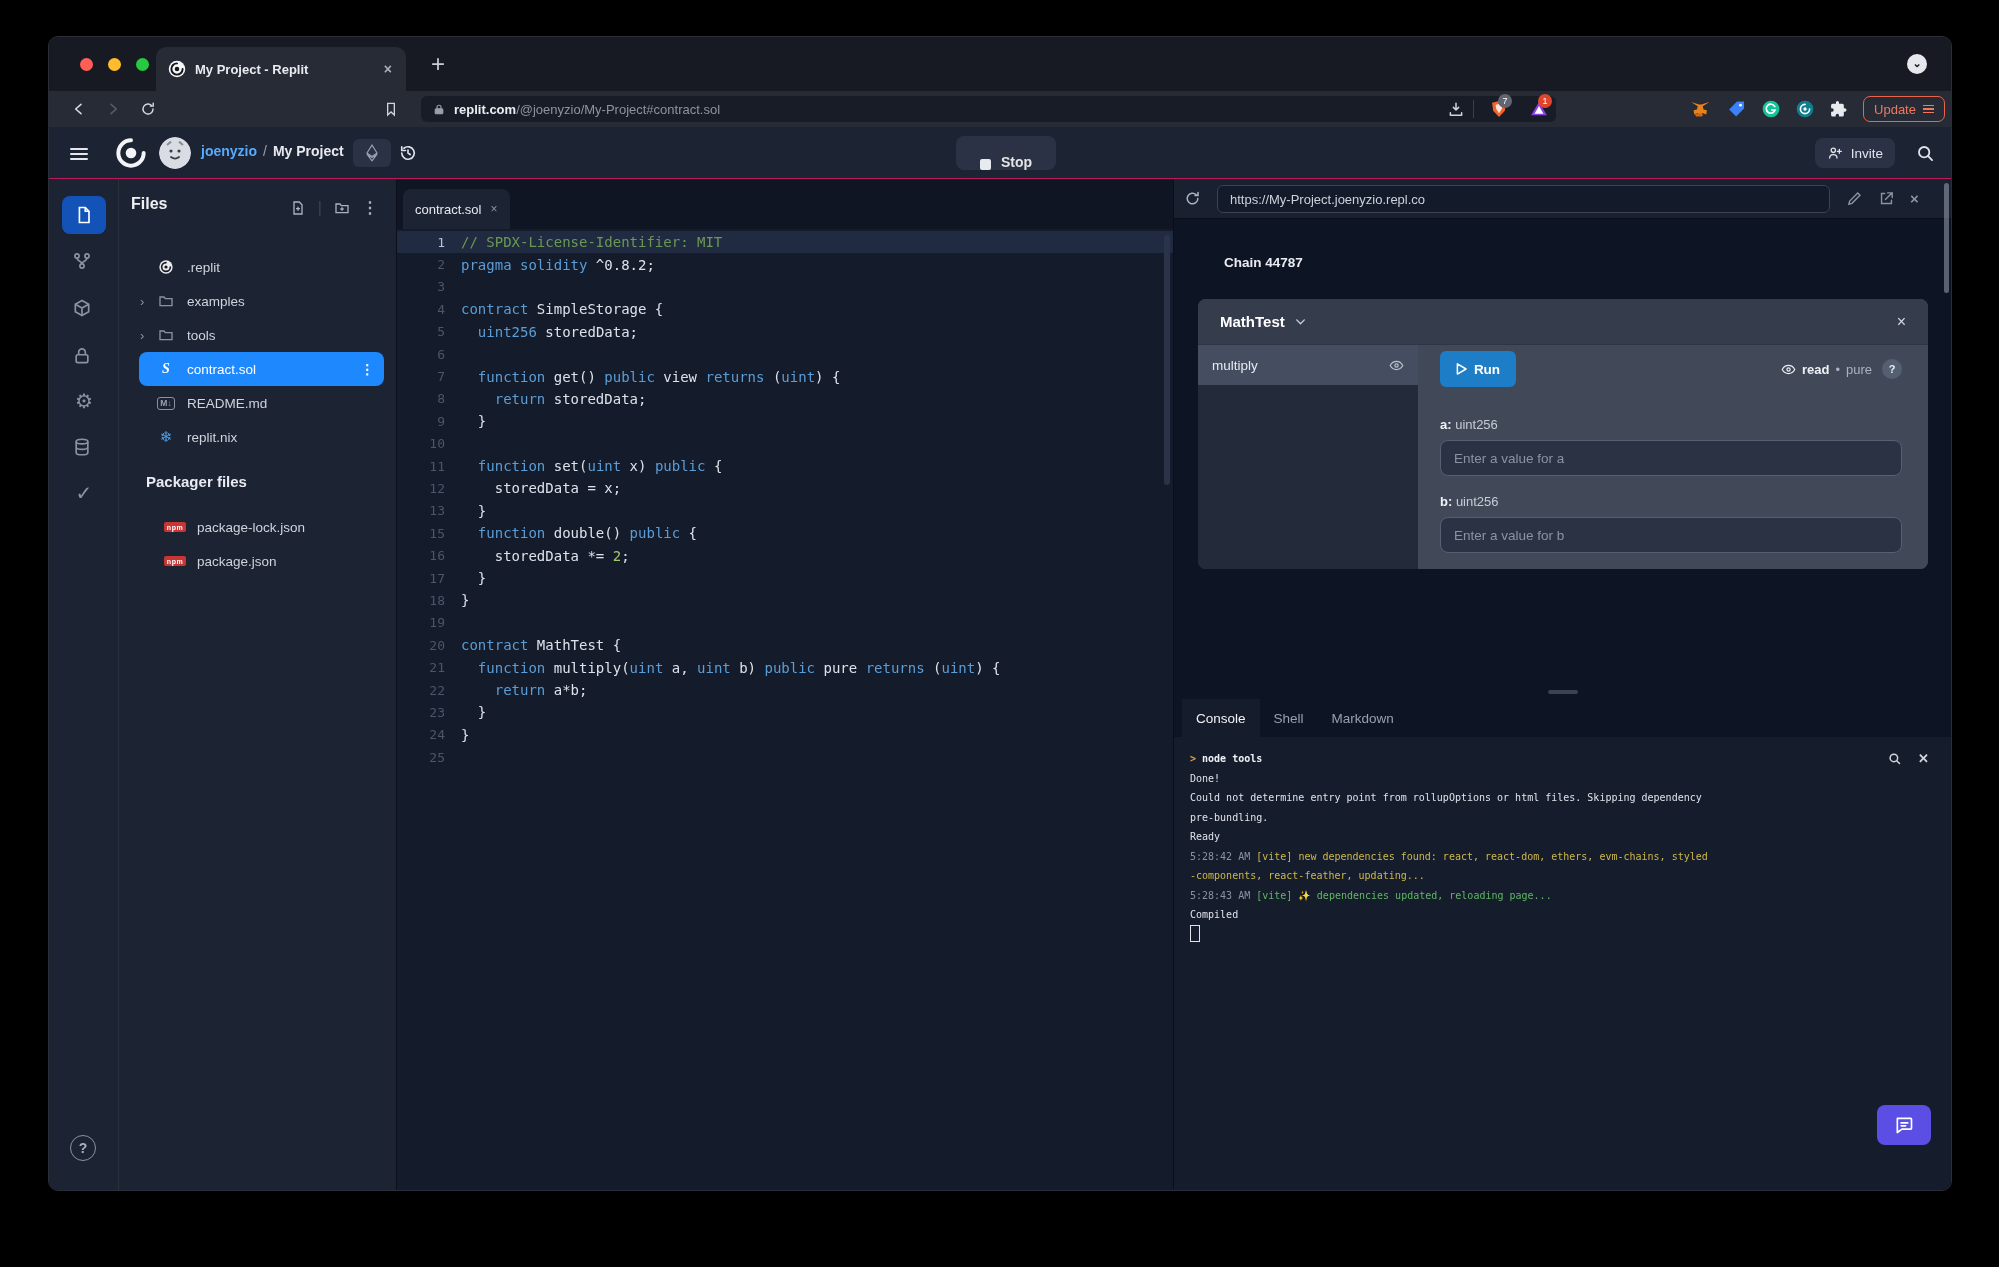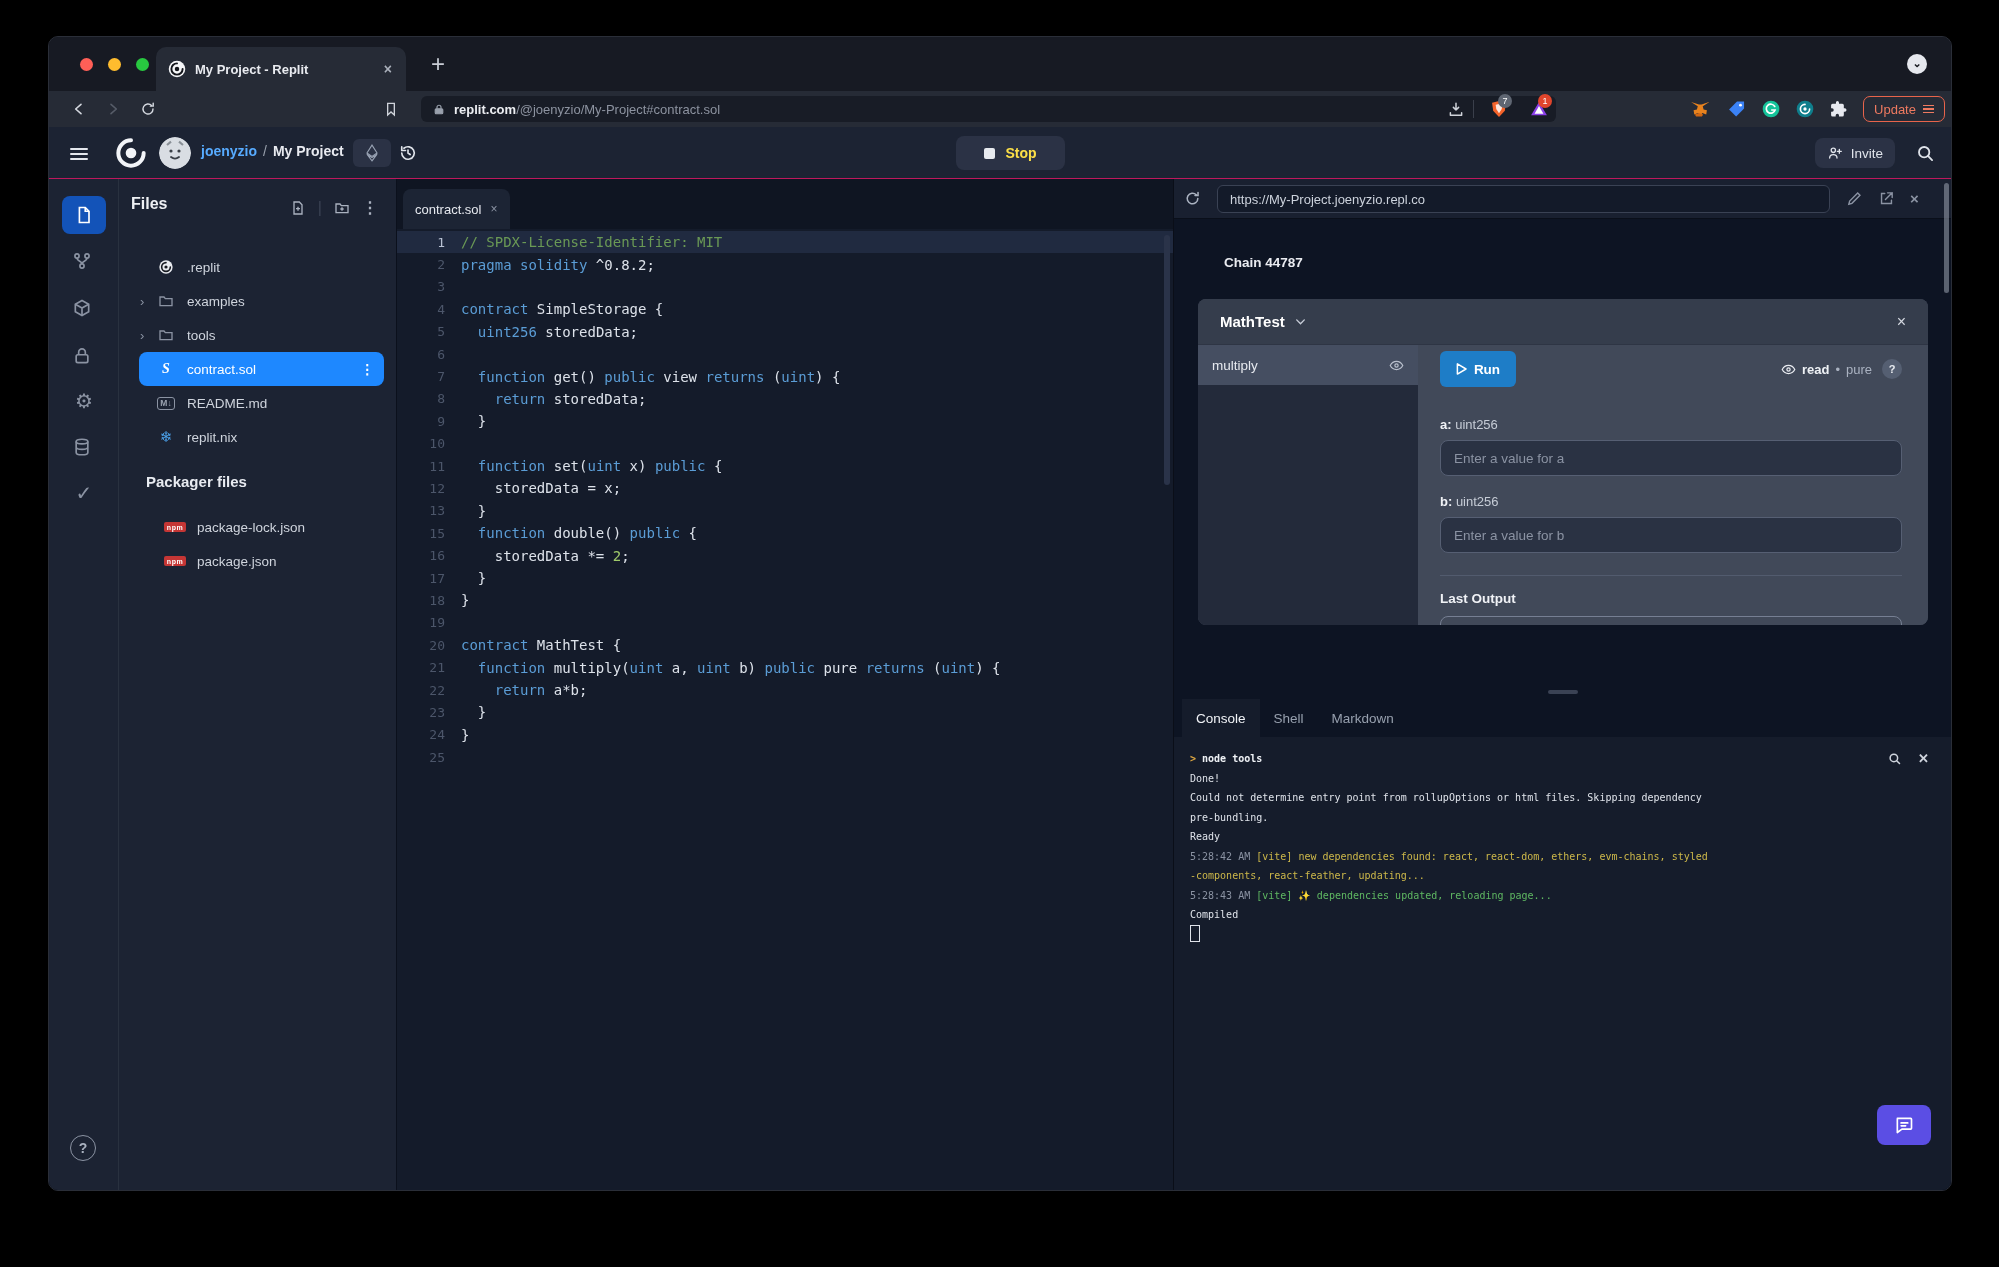--- a/index.html
+++ b/index.html
@@ -31,21 +31,21 @@
   .ham{position:absolute;left:21px;top:18px;}
   .ham i{display:block;width:18px;height:2px;background:#e3e6ec;margin:3px 0;border-radius:1px;}
   .rlogo{position:absolute;left:66px;top:10px;width:32px;height:32px;}
   .avatar{position:absolute;left:110px;top:10px;width:32px;height:32px;border-radius:50%;overflow:hidden;}
   .crumb{position:absolute;left:152px;top:16px;font-size:14px;white-space:nowrap;}
   .crumb .user{color:#57abff;font-weight:700;}
   .crumb .sl{color:#98a0ad;margin:0 6px;}
   .crumb .proj{color:#e8eaf0;font-weight:700;}
   .ethchip{position:absolute;left:304px;top:12px;width:38px;height:28px;background:#2b3245;border-radius:6px;display:flex;align-items:center;justify-content:center;}
   .histicon{position:absolute;left:349px;top:16px;width:20px;height:20px;}
-  .stopbtn{position:absolute;left:907px;top:9px;width:109px;height:34px;background:#2b3245;border-radius:8px;display:flex;align-items:center;justify-content:center;gap:10px;color:#fde047;font-size:14px;font-weight:700;}
+  .stopbtn{position:absolute;left:907px;top:9px;width:100px;height:34px;background:#2b3245;border-radius:8px;display:flex;align-items:flex-end;justify-content:center;gap:10px;color:#e5e5e5;font-size:14px;font-weight:700;}
   .stopsq{width:11px;height:11px;background:#e7eaef;border-radius:2px;}
   .invitebtn{position:absolute;right:56px;top:11px;height:30px;padding:0 12px;background:#2b3245;border-radius:8px;display:flex;align-items:center;gap:8px;color:#dfe3ea;font-size:13.5px;}
   .searchbtn{position:absolute;right:16px;top:16px;width:20px;height:20px;}
   .workspace{position:absolute;top:52px;left:0;right:0;bottom:0;}
   
   .rail{position:absolute;left:0;top:0;bottom:0;width:70px;background:#1c2333;border-right:1px solid #29313f;box-sizing:border-box;}
   .railtile{position:absolute;left:13px;top:17px;width:44px;height:38px;background:#1353b8;border-radius:8px;display:flex;align-items:center;justify-content:center;}
   .railic{position:absolute;left:23px;width:24px;height:24px;color:#8b93a3;text-align:center;}
   .railic svg{stroke:#8b93a3;}
   .railglyph{font-size:20px;line-height:24px;color:#8b93a3;}
@@ -83,21 +83,21 @@
   .tk-k{color:#5b9dd6}.tk-t{color:#dde2ea}.tk-c{color:#6a9955}.tk-n{color:#9fca6a}
   .edscroll{position:absolute;right:3px;top:56px;width:6px;height:250px;background:#2a3349;border-radius:3px;}
   
   .rpane{position:absolute;left:1124px;top:0;bottom:0;right:0;background:#0d1423;border-left:1px solid #0a0e18;box-sizing:border-box;}
   .wvbar{position:relative;height:40px;background:#192030;border-bottom:1px solid #0a0f1a;box-sizing:border-box;}
   .wvreload{position:absolute;left:10px;top:11px;width:17px;height:17px;}
   .wvurl{position:absolute;left:43px;top:6px;width:613px;height:28px;border:1px solid #3a4254;border-radius:6px;background:#131a29;color:#ccd2dc;font-size:13px;padding:0 12px;box-sizing:border-box;font-family:"Liberation Sans",sans-serif;outline:none;}
   .wvic{position:absolute;top:11px;width:17px;height:17px;color:#8b93a3;}
   .chain{position:absolute;left:50px;top:76px;color:#e9ebf0;font-size:13.5px;font-weight:700;}
   
-  .card{position:absolute;left:24px;top:120px;width:730px;height:326px;background:#3e4657;border-radius:8px;overflow:hidden;display:flex;flex-direction:column;}
+  .card{position:absolute;left:24px;top:120px;width:730px;height:270px;background:#3e4657;border-radius:8px;overflow:hidden;display:flex;flex-direction:column;}
   .cardhead{height:46px;background:#353d4c;border-bottom:1px solid #2e3544;display:flex;align-items:center;padding:0 22px;box-sizing:border-box;flex:0 0 auto;}
   .cardhead .cname{color:#fff;font-size:15px;font-weight:700;margin-right:9px;}
   .cardhead .cx{margin-left:auto;color:#d6dae2;font-size:16px;}
   .cardbody{flex:1;display:flex;min-height:0;}
   .fncol{width:220px;background:#232a3a;flex:0 0 auto;}
   .fnitem{height:40px;background:#454e61;display:flex;align-items:center;padding:0 14px;color:#e6e9ef;font-size:13.5px;box-sizing:border-box;}
   .fnitem .eye{margin-left:auto;width:15px;height:15px;}
   .fndetail{flex:1;background:#414959;padding:6px 26px 0 22px;box-sizing:border-box;}
   .runrow{display:flex;align-items:center;}
   .runbtn{width:76px;height:36px;background:#1e7dc7;border-radius:6px;display:flex;align-items:center;justify-content:center;gap:7px;color:#fff;font-size:13.5px;font-weight:700;}

